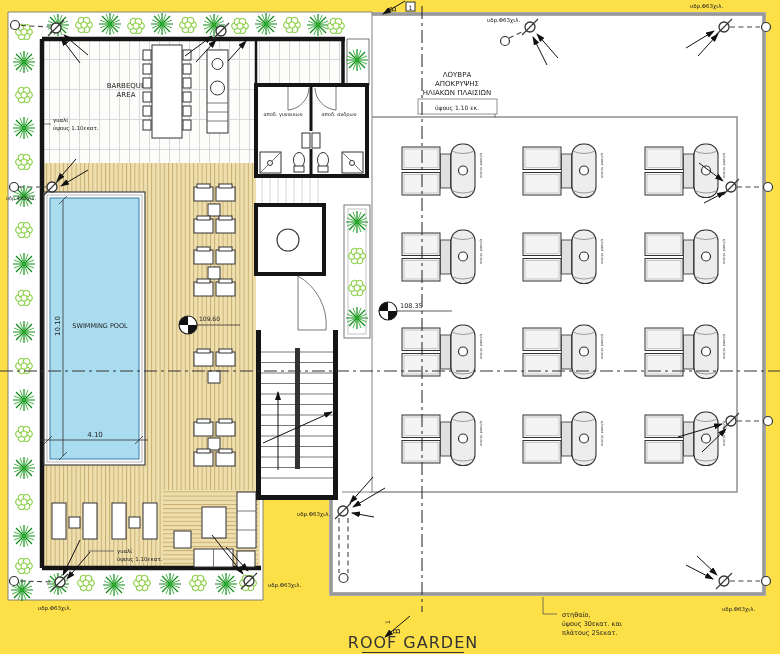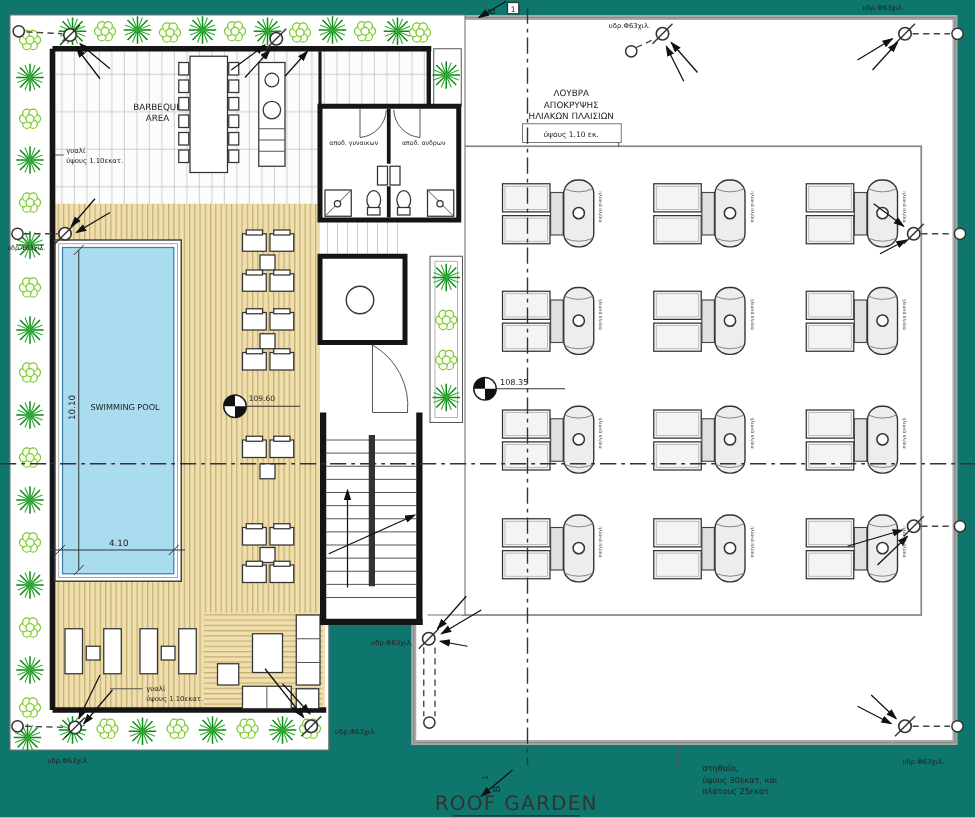--- a/index.html
+++ b/index.html
@@ -1,16 +1,16 @@
 <!DOCTYPE html>
 <html><head>
 <meta charset="utf-8">
 <style>
   html,body{margin:0;padding:0;background:#fff;}
-  .plan-wrap{width:780px;height:654px;position:relative;background:#0f766e;overflow:hidden;}
+  .plan-wrap{width:780px;height:654px;position:relative;background:#fde047;overflow:hidden;}
   svg{display:block;}
   text{font-family:"DejaVu Sans","Liberation Sans",sans-serif;fill:#222;}
   .t5{font-size:5px;} .t55{font-size:5.5px;} .t6{font-size:6px;} .t65{font-size:6.5px;}
   .t7{font-size:7px;} .t8{font-size:8px;}
   .title-txt{font-size:16px;letter-spacing:1px;fill:#333;}
   .wall{stroke:#151515;fill:none;}
   .thin{stroke:#555;fill:none;stroke-width:0.8;}
   .arrow{stroke:#111;stroke-width:1;fill:none;}
   .pipe{stroke:#444;stroke-width:1.1;fill:none;stroke-dasharray:5 3.5;}
   .sectline{stroke:#333;stroke-width:1.1;fill:none;stroke-dasharray:13 4 3 4;}

